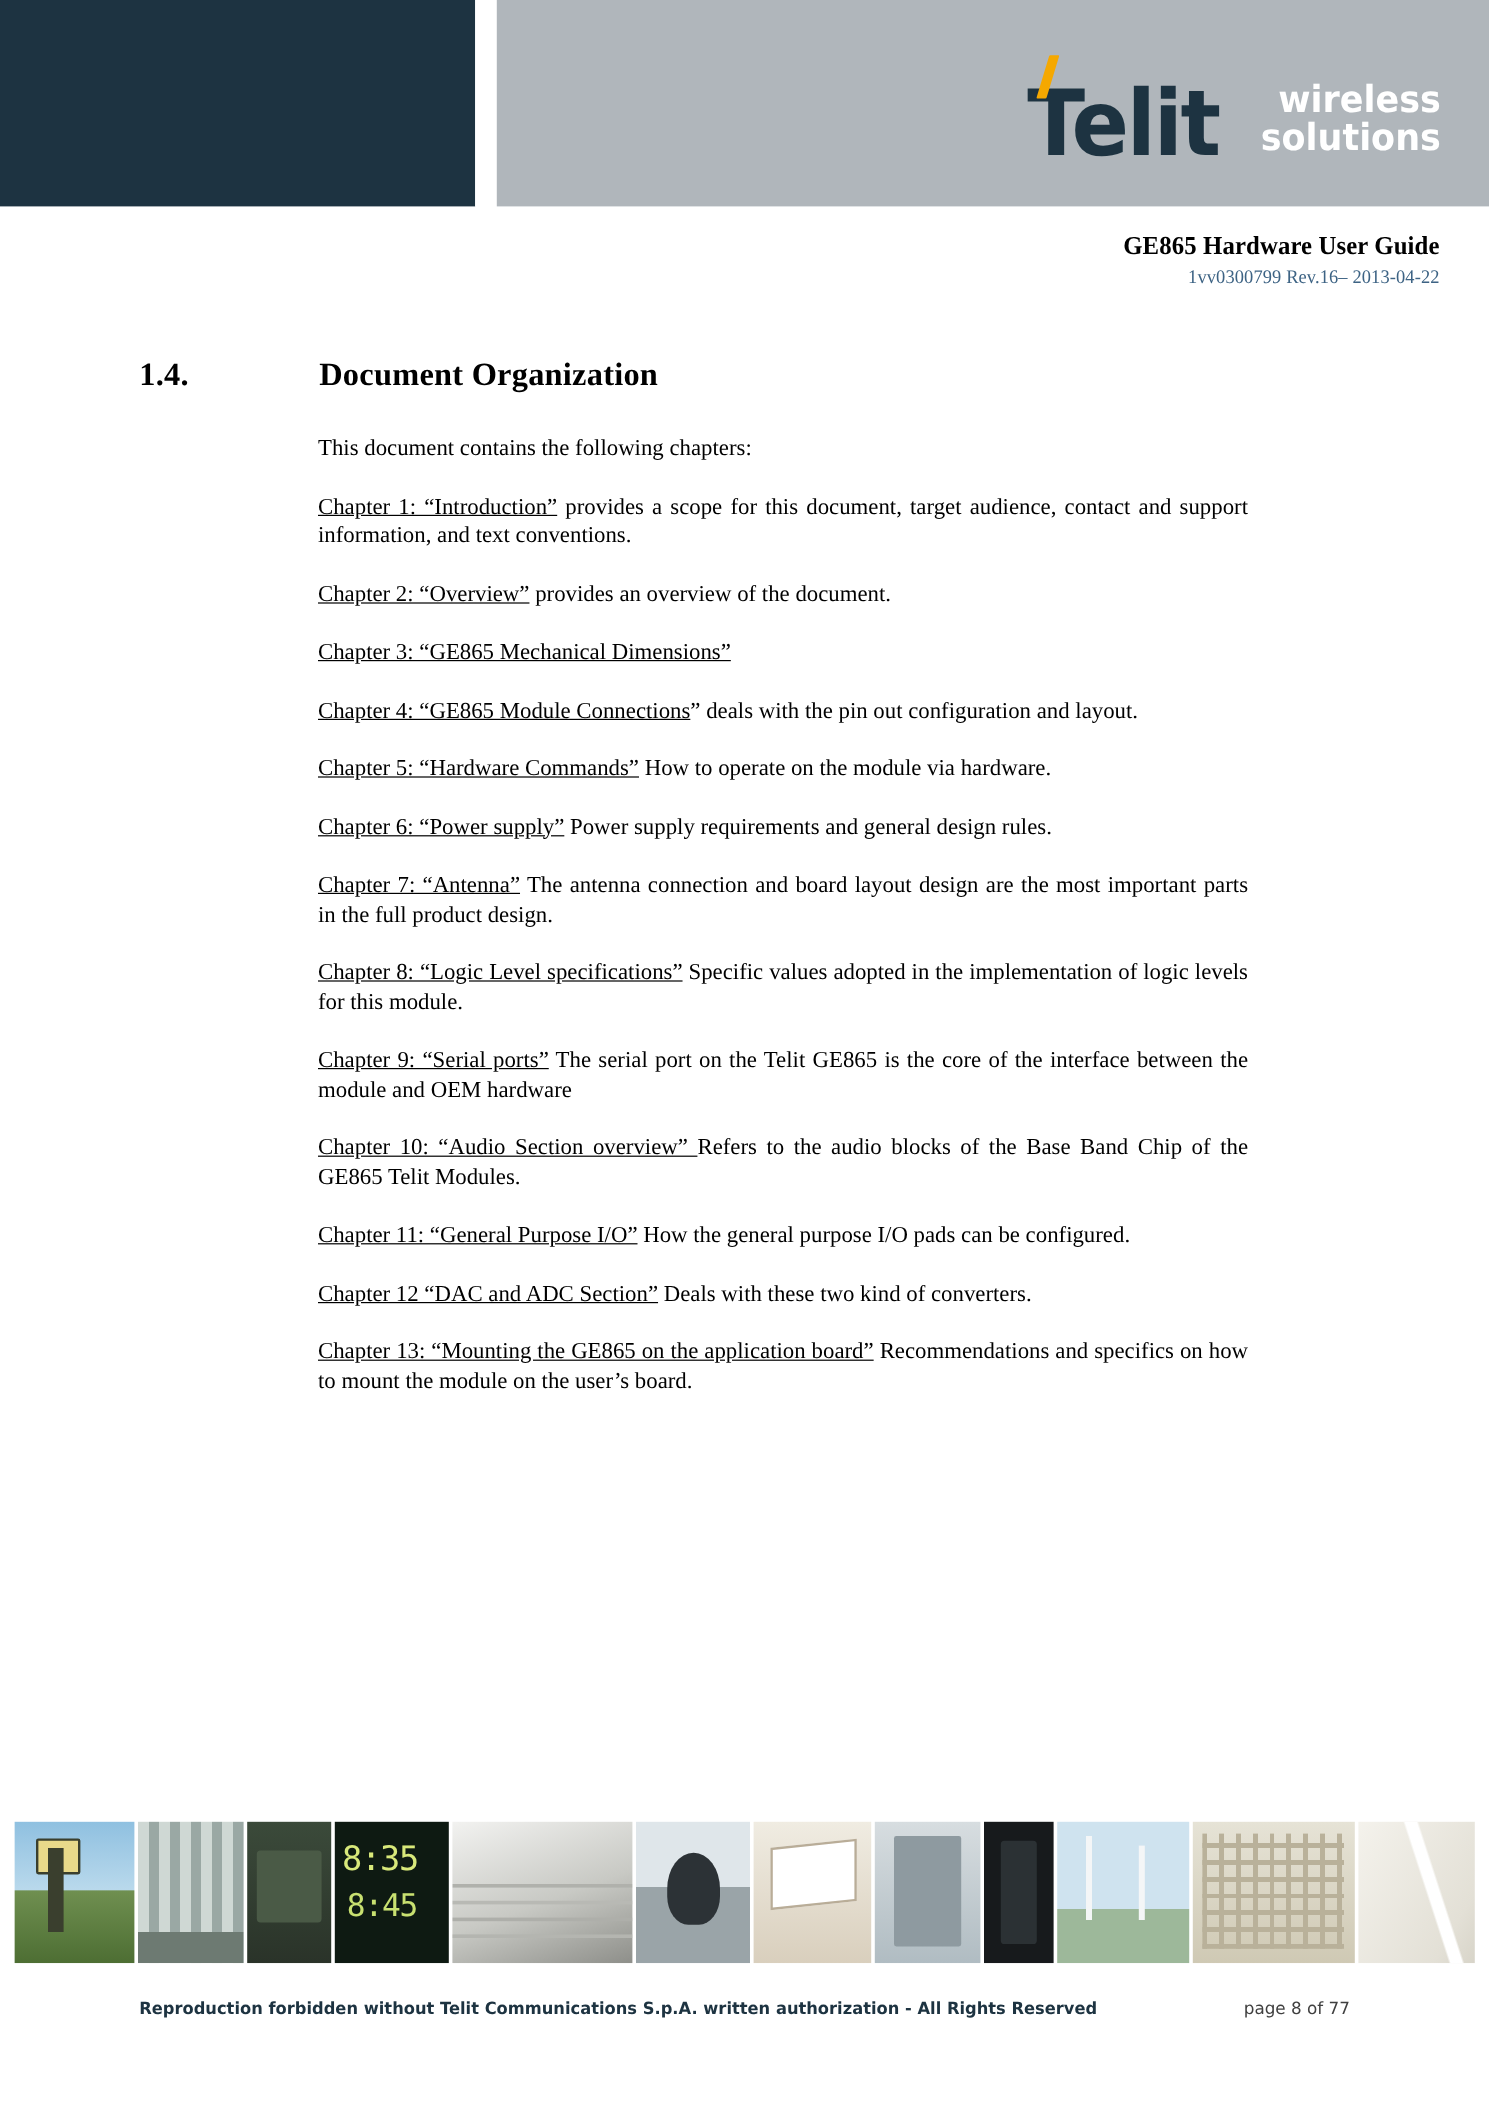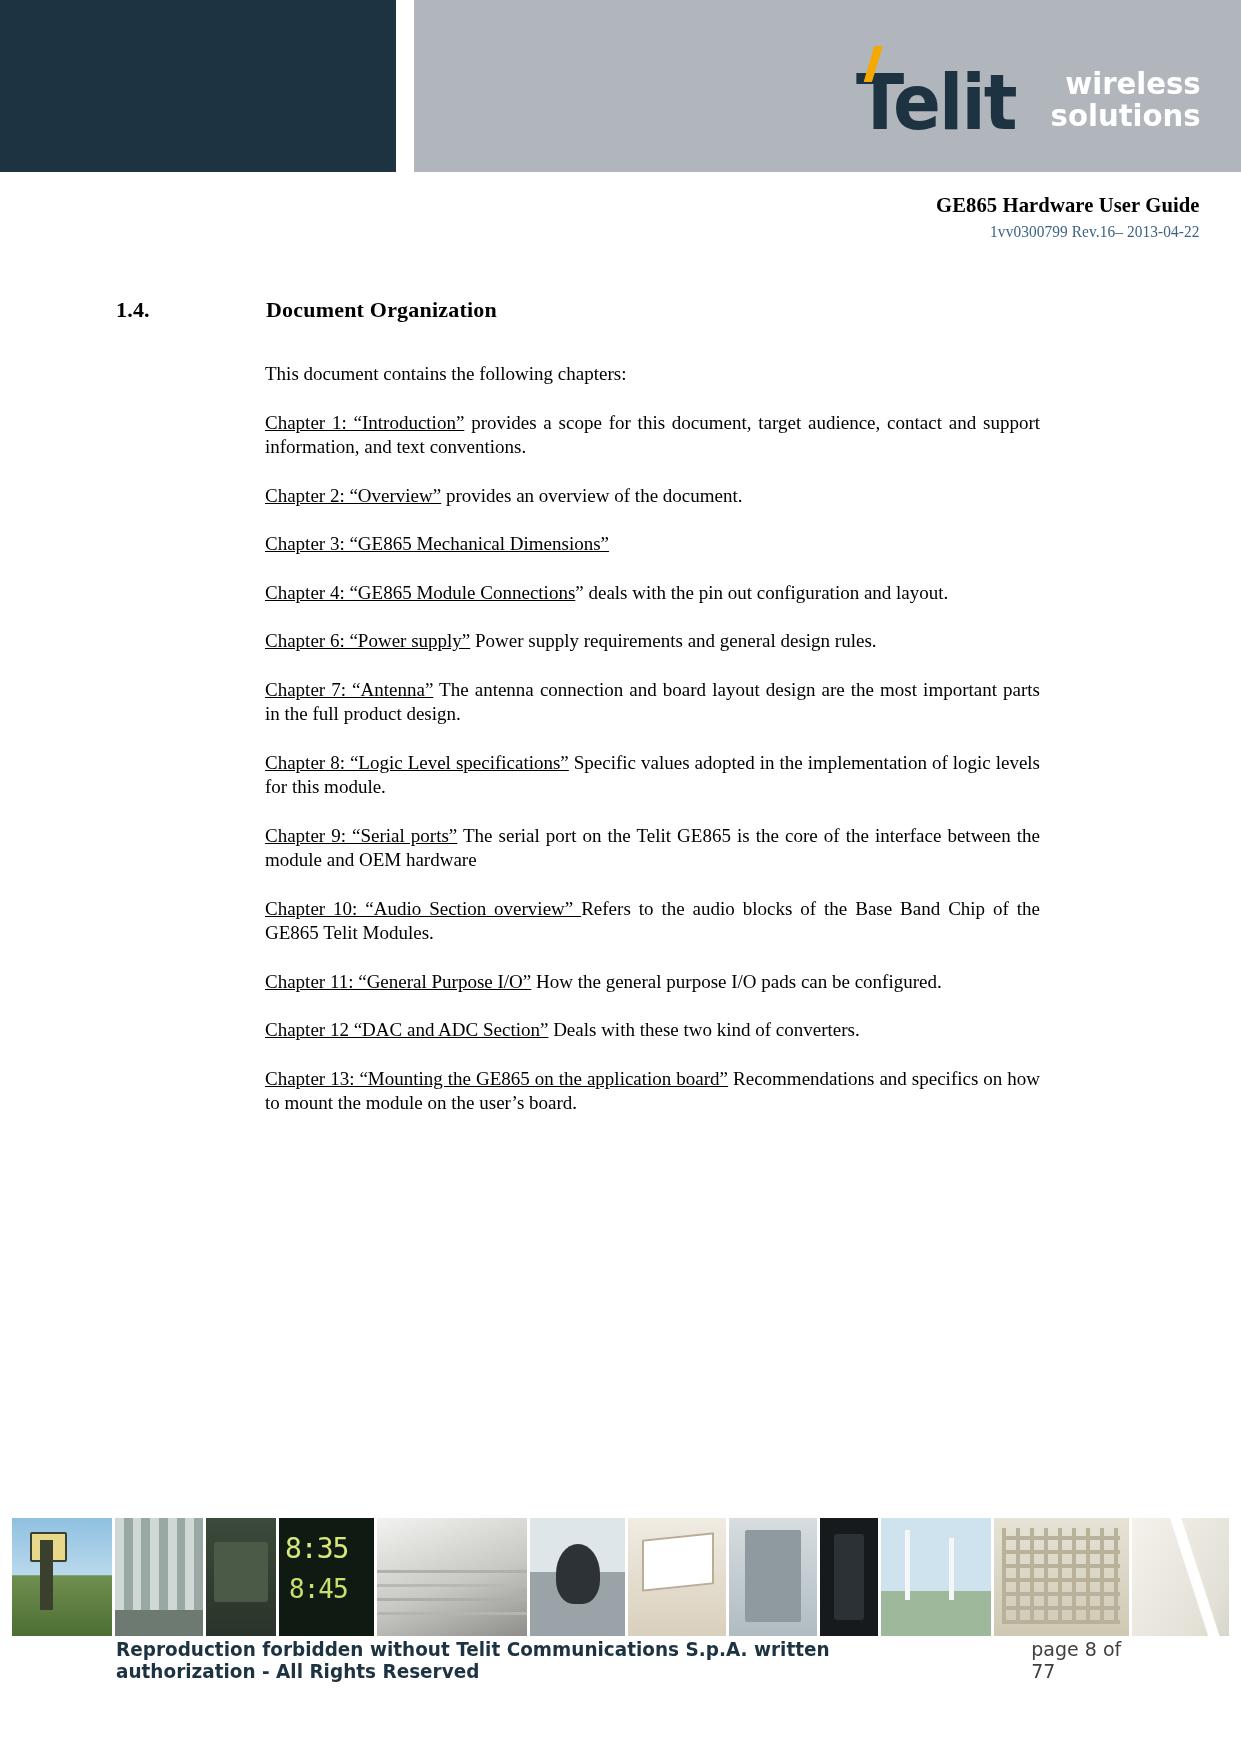--- a/index.html
+++ b/index.html
@@ -111,21 +111,21 @@
 
   
   .section-heading {
     position: absolute;
     top: 297px;
     left: 116px;
     right: 120px;
     display: flex;
     align-items: baseline;
     font-weight: bold;
-    font-size: 22px;
+    font-size: 27px;
     color: #000000;
     letter-spacing: 0.2px;
   }
   .section-heading .num { width: 150px; flex: 0 0 auto; }
   .section-heading .ttl { flex: 1 1 auto; }
 
   
   .body-area {
     position: absolute;
     top: 362px;
@@ -200,21 +200,21 @@
   
   .footer {
     position: absolute;
     left: 116px;
     right: 116px;
     bottom: 72px;
     display: flex;
     justify-content: space-between;
     align-items: baseline;
     font-family: "DejaVu Sans", sans-serif;
-    font-size: 19px;
+    font-size: 14px;
     font-weight: bold;
     color: #1d3341;
     gap: 44px;
   }
   .footer .note { transform: scaleX(0.97); transform-origin: left center; }
   .footer .pageno { font-weight: normal; color: #404040; }
 </style>
 </head>
 <body>
 
@@ -245,20 +245,21 @@
   <span class="ttl">Document Organization</span>
 </div>
 
 <div class="body-area">
   <p class="para">This document contains the following chapters:</p>
   <div id="chapter-list">
       <p class="para"><span class="u">Chapter 1: “Introduction”</span><span> provides a scope for this document, target audience, contact and support information, and text conventions.</span></p>
       <p class="para"><span class="u">Chapter 2: “Overview”</span><span> provides an overview of the document.</span></p>
       <p class="para"><span class="u">Chapter 3: “GE865 Mechanical Dimensions”</span></p>
       <p class="para"><span class="u">Chapter 4: “GE865 Module Connections</span><span>” deals with the pin out configuration and layout.</span></p>
+      <p class="para"><span class="u">Chapter 5: “Hardware Commands”</span><span> How to operate on the module via hardware.</span></p>
       <p class="para"><span class="u">Chapter 6: “Power supply”</span><span> Power supply requirements and general design rules.</span></p>
       <p class="para"><span class="u">Chapter 7: “Antenna”</span><span> The antenna connection and board layout design are the most important parts in the full product design.</span></p>
       <p class="para"><span class="u">Chapter 8: “Logic Level specifications”</span><span> Specific values adopted in the implementation of logic levels for this module.</span></p>
       <p class="para"><span class="u">Chapter 9: “Serial ports”</span><span> The serial port on the Telit GE865 is the core of the interface between the module and OEM hardware</span></p>
       <p class="para"><span class="u">Chapter 10: “Audio Section overview” </span><span>Refers to the audio blocks of the Base Band Chip of the GE865 Telit Modules.</span></p>
       <p class="para"><span class="u">Chapter 11: “General Purpose I/O”</span><span> How the general purpose I/O pads can be configured.</span></p>
       <p class="para"><span class="u">Chapter 12 “DAC and ADC Section”</span><span> Deals with these two kind of converters.</span></p>
       <p class="para"><span class="u">Chapter 13: “Mounting the GE865 on the application board”</span><span> Recommendations and specifics on how to mount the module on the user’s board.</span></p>
     </div>
 </div>

